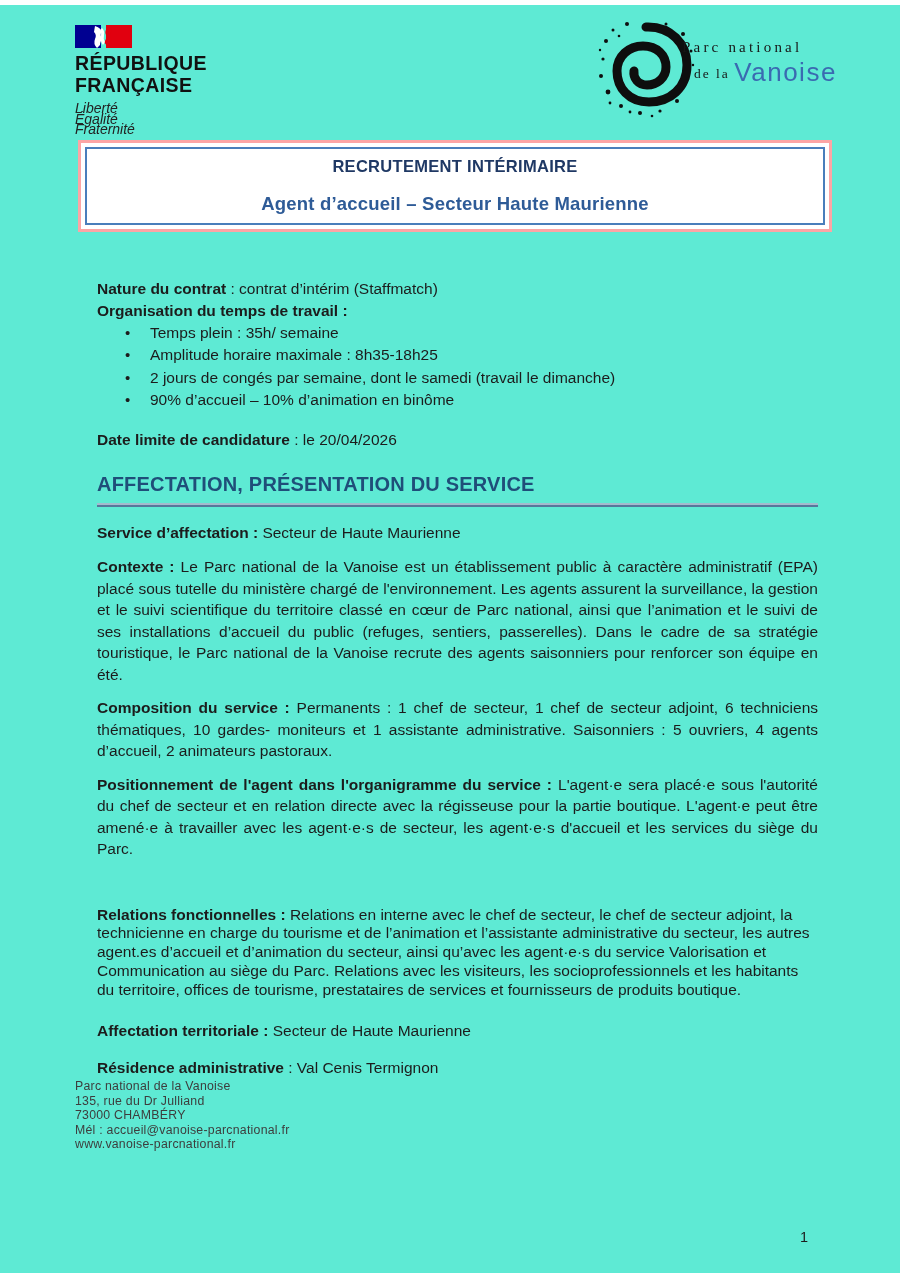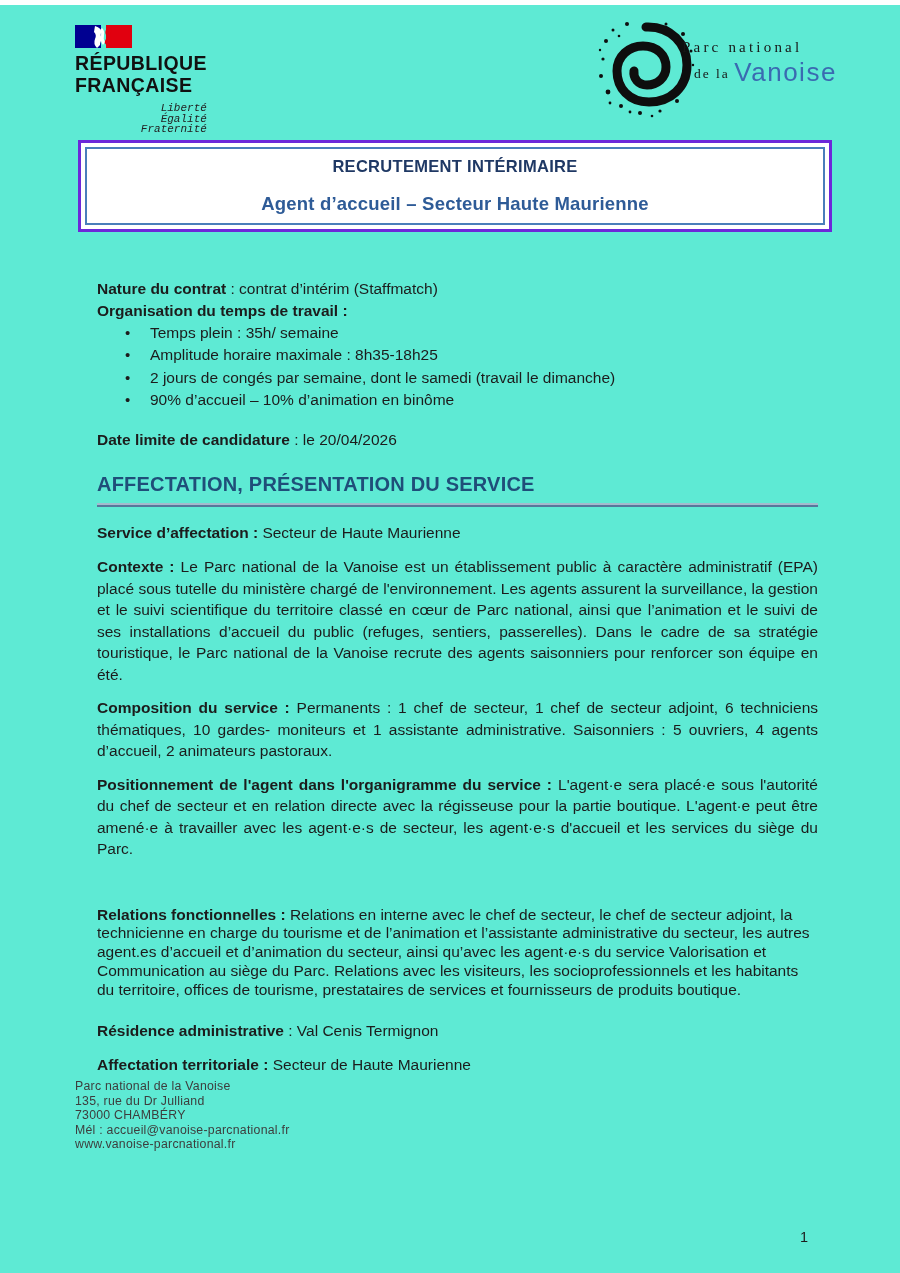--- a/index.html
+++ b/index.html
@@ -7,36 +7,36 @@
   body { font-family:"Liberation Sans", sans-serif; color:#1c1c1c; }
   .page {
     position:relative; width:900px; height:1273px; margin:5px auto;
     background:#5eead4; overflow:hidden;
   }
 
   
   .rf-block { position:absolute; left:75px; top:20px; }
   .rf-flag { display:block; margin-bottom:3px; }
   .rf-name { font-weight:700; font-size:19.5px; line-height:22px; letter-spacing:0.4px; color:#111; }
-  .rf-motto { margin-top:7px; font-family:Liberation Mono, monospace; font-style:italic; font-size:11px; line-height:10.6px; color:#222;text-align:right; }
+  .rf-motto { margin-top:7px; font-family:Liberation Sans, sans-serif; font-style:italic; font-size:14px; line-height:10.6px; color:#222; }
   .rf-motto div { margin-bottom:0; }
 
   
   .pnv-logo { position:absolute; left:596px; top:12px; width:240px; height:100px; }
   .pnv-spiral { position:absolute; left:0; top:2px; }
   .pnv-text { position:absolute; left:86px; top:22px; white-space:nowrap; }
   .pnv-line1 { font-family:"Liberation Serif", serif; font-size:15px; letter-spacing:3.2px; color:#161616; }
   .pnv-line2 { margin-top:1px; margin-left:12px; }
   .pnv-dela { font-family:"Liberation Serif", serif; font-size:13.5px; letter-spacing:2px; color:#161616; }
   .pnv-name { font-size:26px; letter-spacing:1.5px; font-weight:400; vertical-align:-3px; }
 
   
   .title-box {
     position:absolute; left:78px; top:135px; width:754px; height:92px;
-    border:3px solid #6d28d9; padding:4px; background:#fff;
+    border:3px solid #fca5a5; padding:4px; background:#fff;
   }
   .title-box-inner {
     width:100%; height:100%; border:2px solid #4a7ebb; text-align:center;
     padding-top:8px;
   }
   .title-line1 { font-size:16.5px; font-weight:700; letter-spacing:0.3px; }
   .title-line2 { margin-top:17px; font-size:18.5px; font-weight:700; letter-spacing:0.2px; }
 
   
   .content { position:absolute; left:97px; top:273px; width:721px; }
@@ -146,23 +146,23 @@
     <p class="para service"><b>Service d’affectation :</b><span> Secteur de Haute Maurienne</span></p>
 
     <p class="para"><b>Contexte :</b><span> Le Parc national de la Vanoise est un établissement public à caractère administratif (EPA) placé sous tutelle du ministère chargé de l'environnement. Les agents assurent la surveillance, la gestion et le suivi scientifique du territoire classé en cœur de Parc national, ainsi que l’animation et le suivi de ses installations d’accueil du public (refuges, sentiers, passerelles). Dans le cadre de sa stratégie touristique, le Parc national de la Vanoise recrute des agents saisonniers pour renforcer son équipe en été.</span></p>
 
     <p class="para"><b>Composition du service :</b><span> Permanents : 1 chef de secteur, 1 chef de secteur adjoint, 6 techniciens thématiques, 10 gardes- moniteurs et 1 assistante administrative. Saisonniers : 5 ouvriers, 4 agents d’accueil, 2 animateurs pastoraux.</span></p>
 
     <p class="para positionnement"><b>Positionnement de l'agent dans l'organigramme du service :</b><span> L'agent·e sera placé·e sous l'autorité du chef de secteur et en relation directe avec la régisseuse pour la partie boutique. L'agent·e peut être amené·e à travailler avec les agent·e·s de secteur, les agent·e·s d'accueil et les services du siège du Parc.</span></p>
 
     <p class="para relations"><b>Relations fonctionnelles :</b><span> Relations en interne avec le chef de secteur, le chef de secteur adjoint, la technicienne en charge du tourisme et de l’animation et l’assistante administrative du secteur, les autres agent.es d’accueil et d’animation du secteur, ainsi qu’avec les agent·e·s du service Valorisation et Communication au siège du Parc. Relations avec les visiteurs, les socioprofessionnels et les habitants du territoire, offices de tourisme, prestataires de services et fournisseurs de produits boutique.</span></p>
 
+    <p class="para affectation"><b>Affectation territoriale :</b><span> Secteur de Haute Maurienne</span></p>
+
     <p class="para"><b>Résidence administrative</b><span> : Val Cenis Termignon</span></p>
-
-    <p class="para affectation"><b>Affectation territoriale :</b><span> Secteur de Haute Maurienne</span></p>
 
   </div>
 
   <div class="footer">
     <div>Parc national de la Vanoise</div>
     <div>135, rue du Dr Julliand</div>
     <div>73000 CHAMBÉRY</div>
     <div>Mél : accueil@vanoise-parcnational.fr</div>
     <div>www.vanoise-parcnational.fr</div>
   </div>

